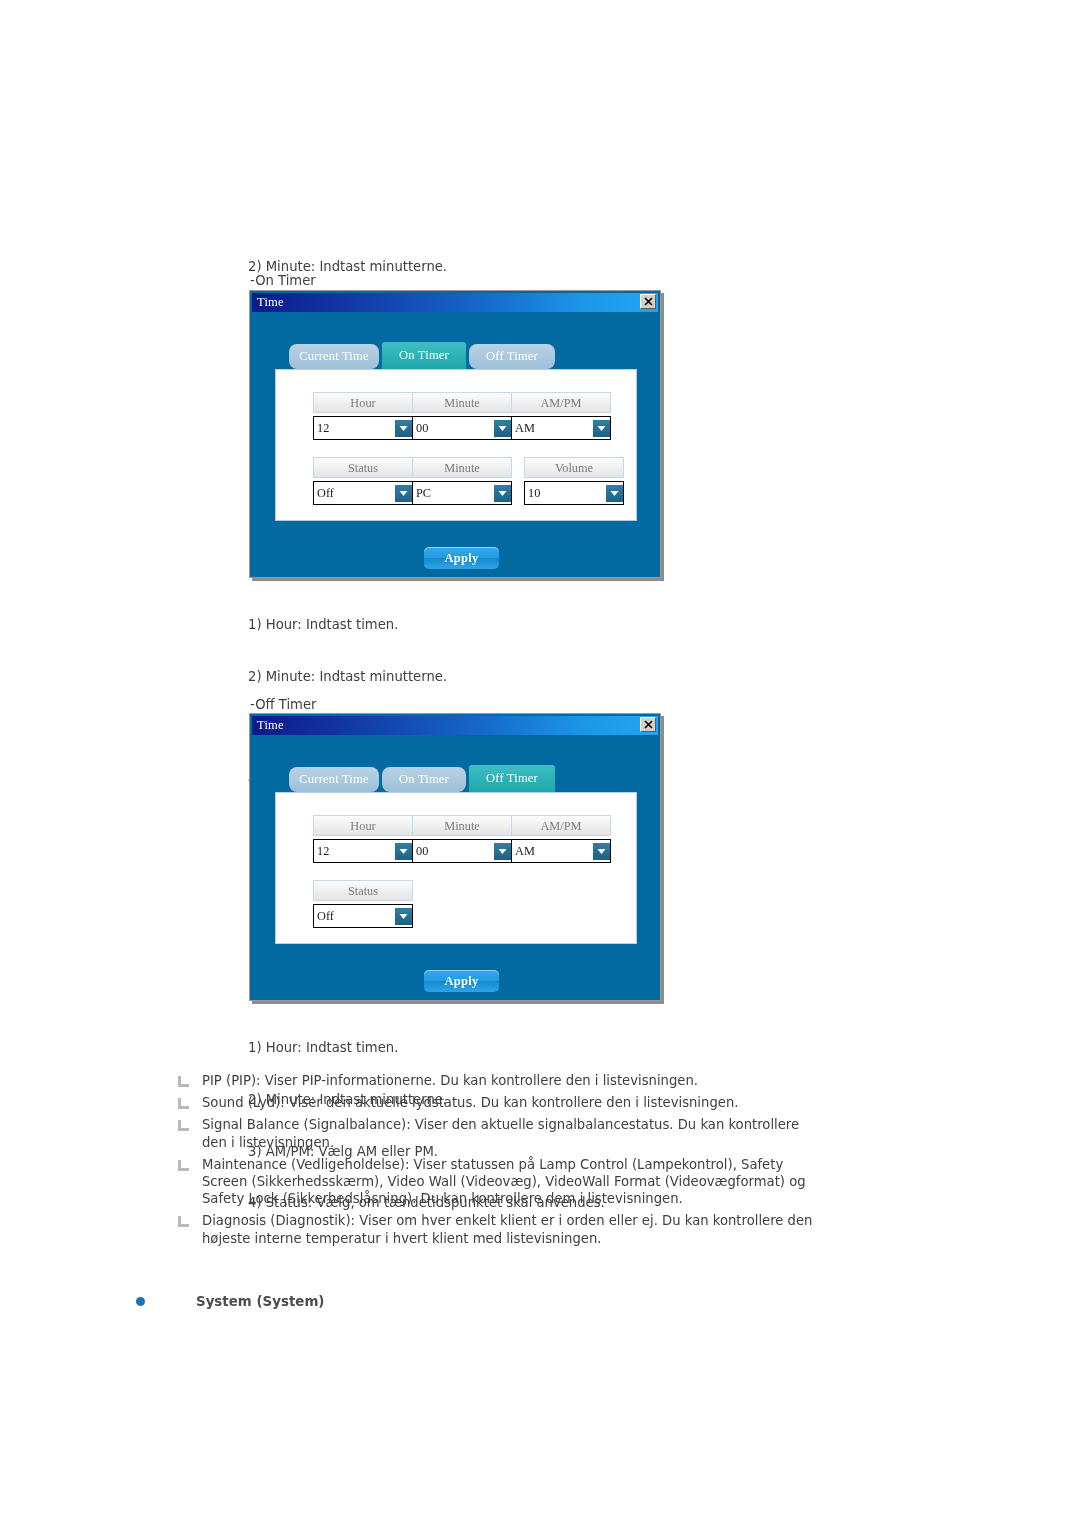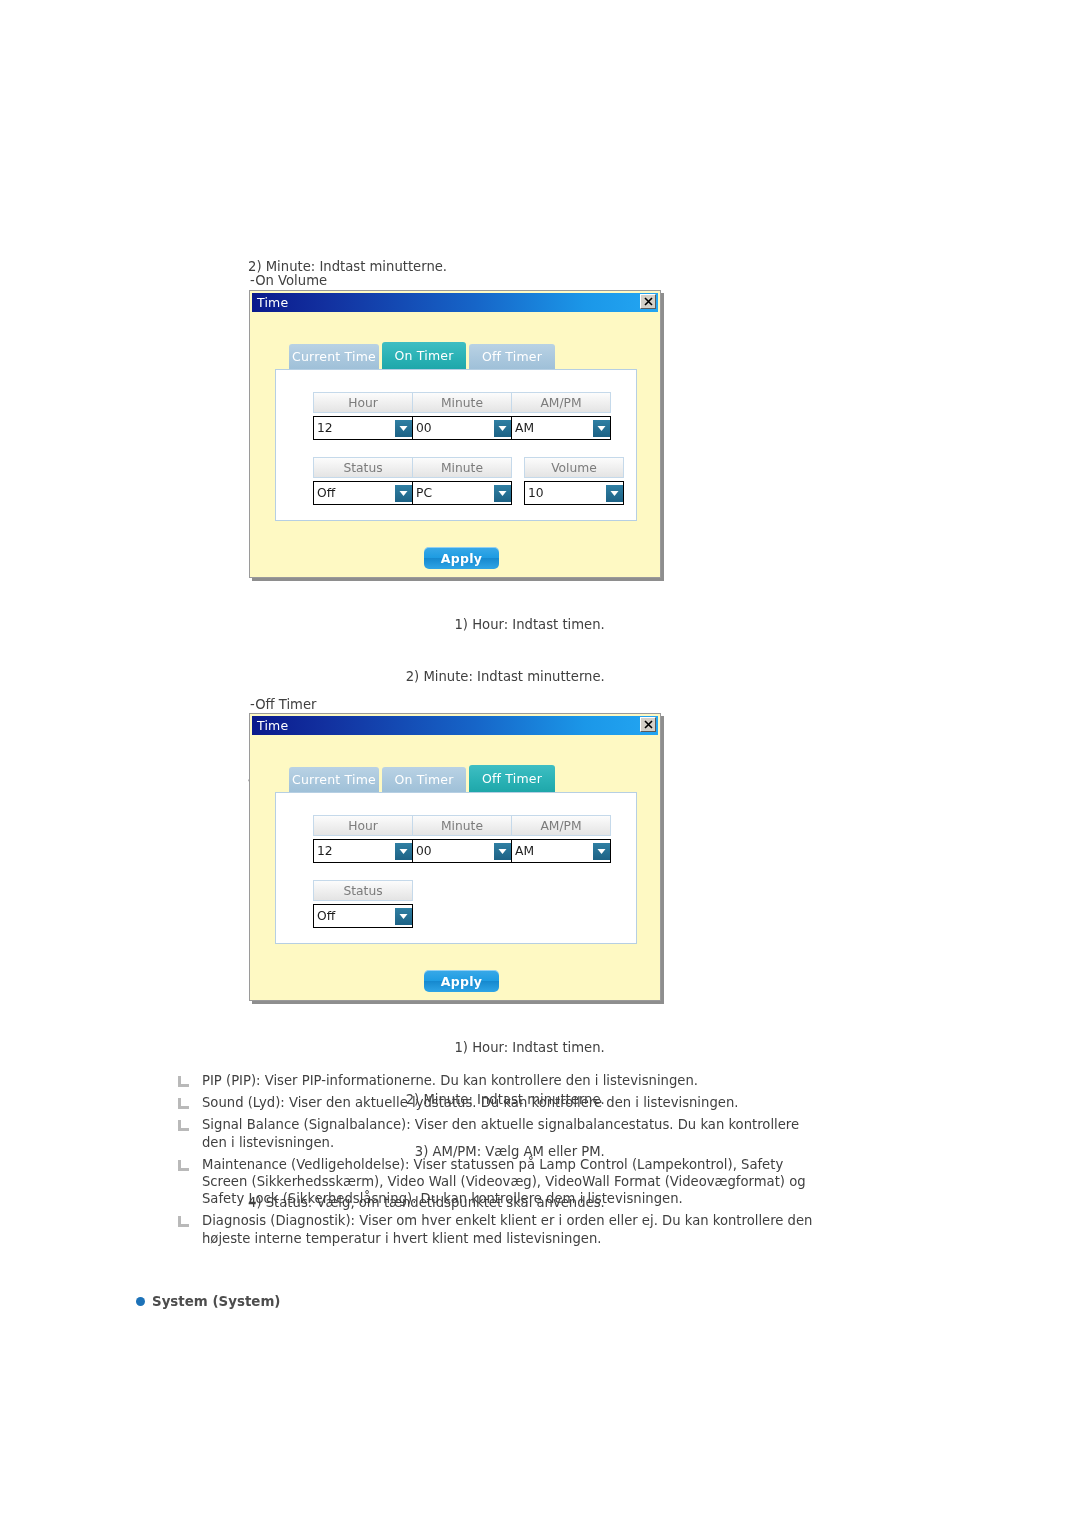--- a/index.html
+++ b/index.html
@@ -18,36 +18,37 @@
   .page { position: relative; width: 1080px; height: 1528px; }
 
   
   .steps {
     position: absolute;
     font-size: 13.2px;
     line-height: 17.2px;
     color: #404040;
     white-space: pre;
   }
-  .steps div { white-space: pre; text-align: right; }
+  .steps div { white-space: pre; }
 
   .caption {
     position: absolute;
     font-size: 13.2px;
     line-height: 17px;
     color: #404040;
   }
 
   
   .dialog {
     position: absolute;
-    background: #fef9c3;
+    background: #0369a1;
     border: 1px solid #9a9a9a;
     box-shadow: 3px 3px 0 0 #8e8e8e;
     box-sizing: border-box;
+    font-family: Liberation Serif, serif;
   }
   .titlebar {
     height: 19px;
     margin: 2px 2px 0 2px;
     background: linear-gradient(to right, #0a1a8c 0%, #12309f 18%, #1665c8 55%, #1b97e8 82%, #23a6f2 100%);
     display: flex;
     align-items: center;
     position: relative;
   }
   .titlebar .title {
@@ -86,20 +87,21 @@
     color: #ffffff;
     margin-right: 3px;
     border-top-left-radius: 3px;
     border-top-right-radius: 3px;
     box-sizing: border-box;
     letter-spacing: 0.2px;
   }
   .tab.inactive {
     background: linear-gradient(to bottom, #b9d2e4 0%, #a9c7dd 60%, #9fc0d8 100%);
     color: #ffffff;
+    border-radius: 8px;
   }
   .tab.active {
     background: linear-gradient(to bottom, #3fbec3 0%, #29b1b4 60%, #1fa7aa 100%);
     color: #ffffff;
     height: 27px;
     line-height: 27px;
   }
 
   .panel {
     position: absolute;
@@ -185,39 +187,40 @@
   .bullet-txt { flex: 1; }
 
   
   .section {
     position: absolute;
     display: flex;
     align-items: center;
     font-size: 13.4px;
     font-weight: bold;
     color: #4d4d4d;
+    gap: 44px;
   }
   .section .dot {
     width: 9px; height: 9px;
     border-radius: 50%;
     background: #1d72b8;
     margin-right: 7px;
   }
 </style>
 </head>
 <body>
 
 <div class="page">
 
   <div class="steps" style="left:248px; top:224px;">
     <div>2) Minute: Indtast minutterne.</div>
     <div>3) AM/PM: Vælg AM eller PM.</div>
   </div>
 
-  <div class="caption" style="left:250px; top:272px;">-On Volume</div>
+  <div class="caption" style="left:250px; top:272px;">-On Timer</div>
 
   <div class="dialog" style="left:249px; top:290px; width:412px; height:288px;">
     <div class="titlebar">
       <span class="title">Time</span>
       <span class="closebtn">
         <svg width="9" height="9" viewBox="0 0 9 9">
           <path d="M1 1 L8 8 M8 1 L1 8" stroke="#000" stroke-width="1.6" fill="none"></path>
         </svg>
       </span>
     </div>

